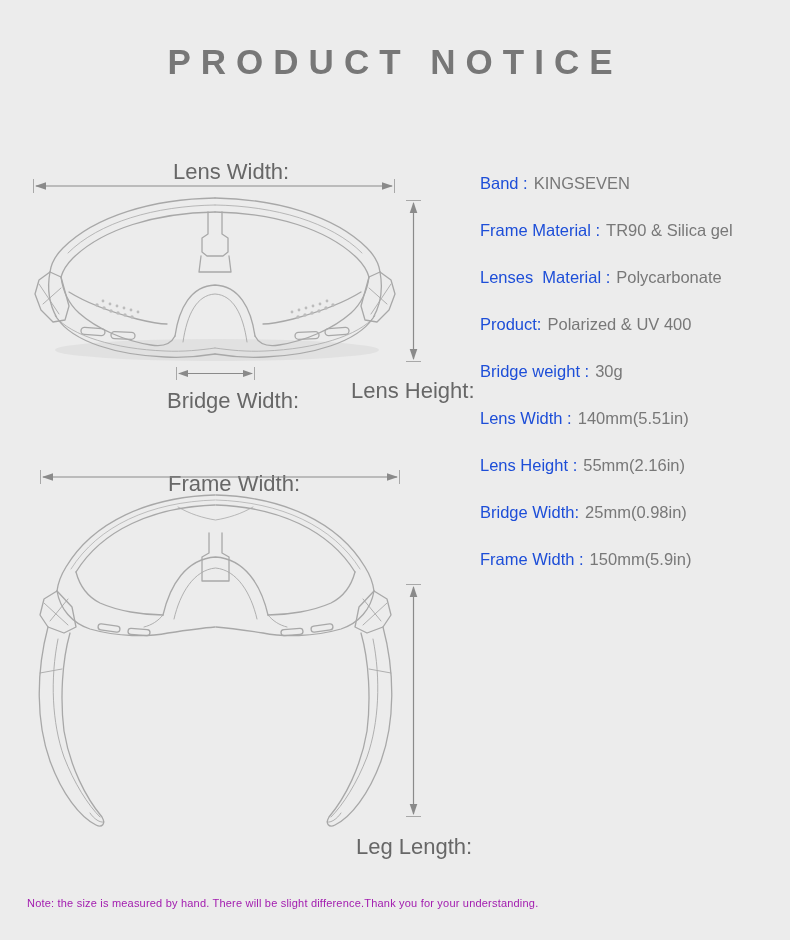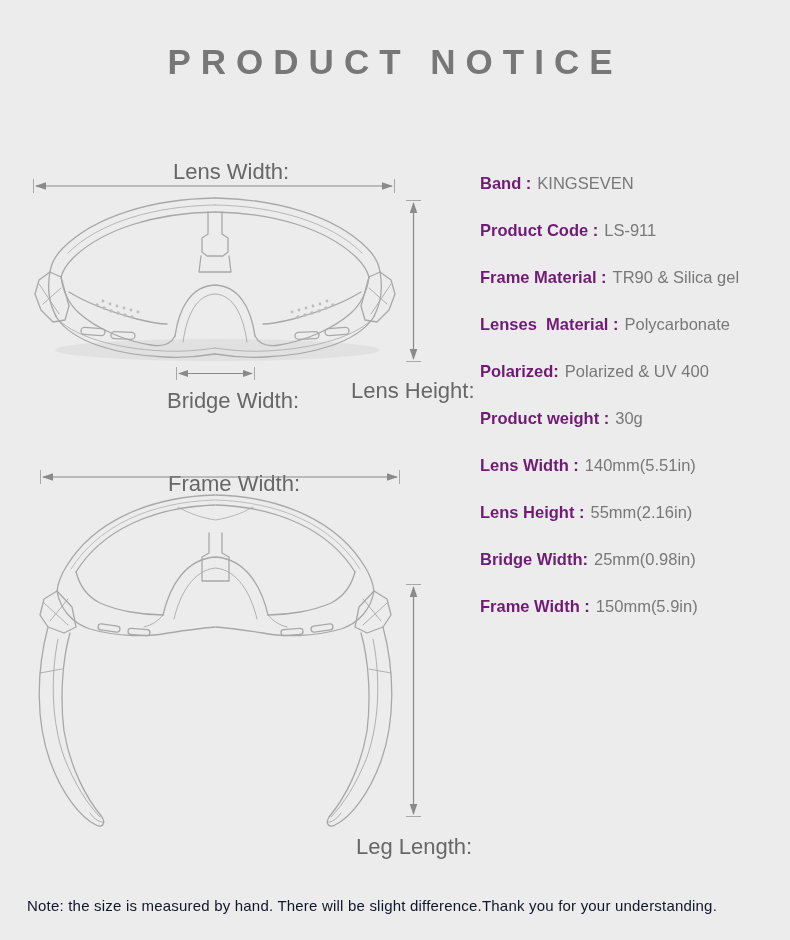--- a/index.html
+++ b/index.html
@@ -18,25 +18,25 @@
   .dlabel {
     position:absolute; font-size:22px; color:#676767; white-space:nowrap;
   }
   .arrow { position:absolute; }
   .diagram { position:absolute; }
   .specs { position:absolute; left:480px; top:160px; width:300px; }
   .spec-row {
     height:47px; display:flex; align-items:center;
     font-size:16.5px; white-space:nowrap;
   }
-  .spec-label { font-weight:700; color:#701a75; white-space:pre-wrap; }
+  .spec-label { font-weight:400; color:#1d4ed8; white-space:pre-wrap; }
   .spec-value { color:#787878; margin-left:6px; white-space:pre-wrap;text-align:center; }
   .note {
     position:absolute; left:27px; top:897px;
-    font-size:15px; color:#0f172a; letter-spacing:0.2px; white-space:nowrap;
+    font-size:11px; color:#a21caf; letter-spacing:0.2px; white-space:nowrap;
   }
 </style>
 </head>
 <body>
 
 <div class="page">
 
   <div class="title">PRODUCT NOTICE</div>
 
   <div class="dlabel" style="left:173px; top:159px;">Lens Width:</div>
@@ -157,37 +157,33 @@
   </svg>
 
   <div class="dlabel" style="left:356px; top:834px;">Leg Length:</div>
 
   <div class="specs">
     <div class="spec-row">
       <span class="spec-label">Band :</span>
       <span class="spec-value">KINGSEVEN</span>
     </div>
     <div class="spec-row">
-      <span class="spec-label">Product Code :</span>
-      <span class="spec-value">LS-911</span>
-    </div>
-    <div class="spec-row">
       <span class="spec-label">Frame Material :</span>
       <span class="spec-value">TR90 &amp; Silica gel</span>
     </div>
     <div class="spec-row">
       <span class="spec-label">Lenses  Material :</span>
       <span class="spec-value">Polycarbonate</span>
     </div>
     <div class="spec-row">
-      <span class="spec-label">Polarized:</span>
+      <span class="spec-label">Product:</span>
       <span class="spec-value">Polarized &amp; UV 400</span>
     </div>
     <div class="spec-row">
-      <span class="spec-label">Product weight :</span>
+      <span class="spec-label">Bridge weight :</span>
       <span class="spec-value">30g</span>
     </div>
     <div class="spec-row">
       <span class="spec-label">Lens Width :</span>
       <span class="spec-value">140mm(5.51in)</span>
     </div>
     <div class="spec-row">
       <span class="spec-label">Lens Height :</span>
       <span class="spec-value">55mm(2.16in)</span>
     </div>

